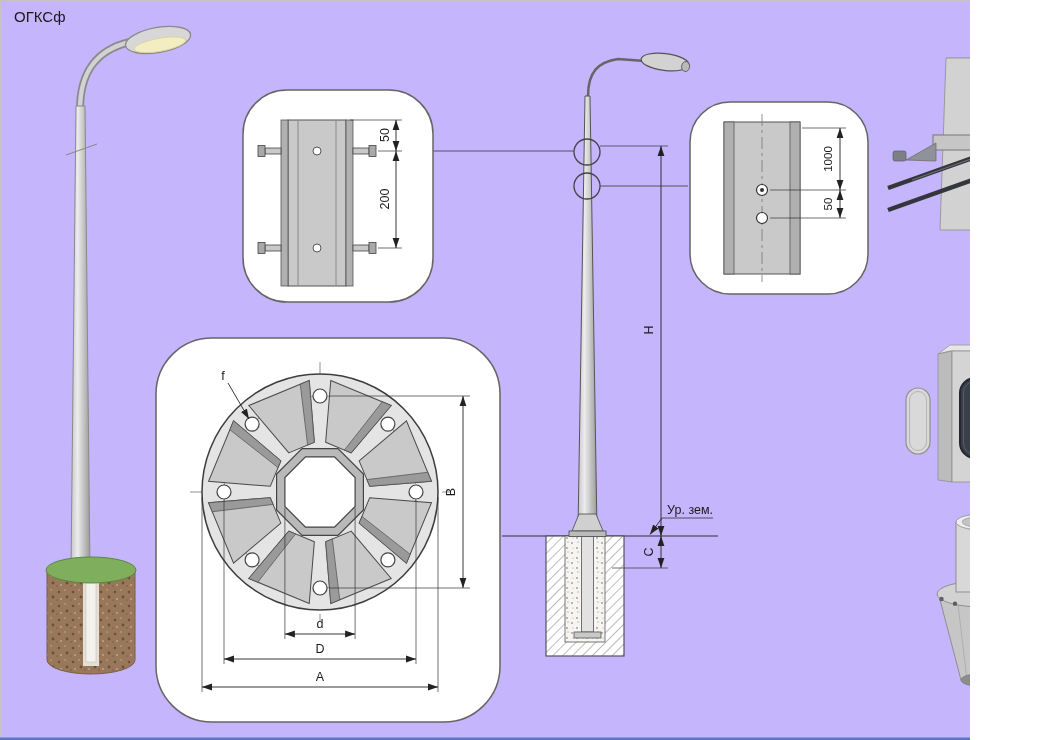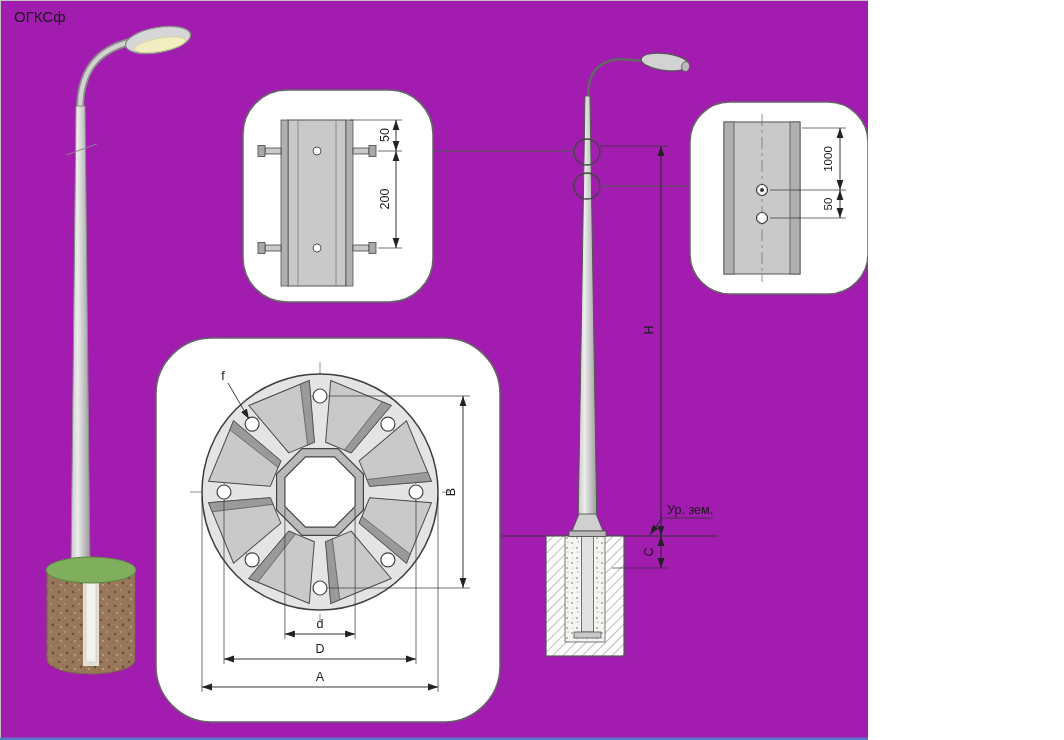--- a/index.html
+++ b/index.html
@@ -1,16 +1,16 @@
 <!DOCTYPE html>
 <html><head>
 <meta charset="utf-8">
 <style>
   html,body{margin:0;padding:0;background:#fff;}
-  .page{width:868px;height:740px;position:relative;overflow:hidden;background:#a21caf;
+  .page{width:970px;height:740px;position:relative;overflow:hidden;background:#c4b5fd;
         font-family:"Liberation Sans", sans-serif;}
   .page svg{position:absolute;left:0;top:0;}
   text{font-family:"Liberation Sans", sans-serif; fill:#1a1a1a;}
   .dim{font-size:12.5px;}
   .dim-sm{font-size:11.5px;}
   .title{font-size:15px;}
 </style>
 </head>
 <body>
 

